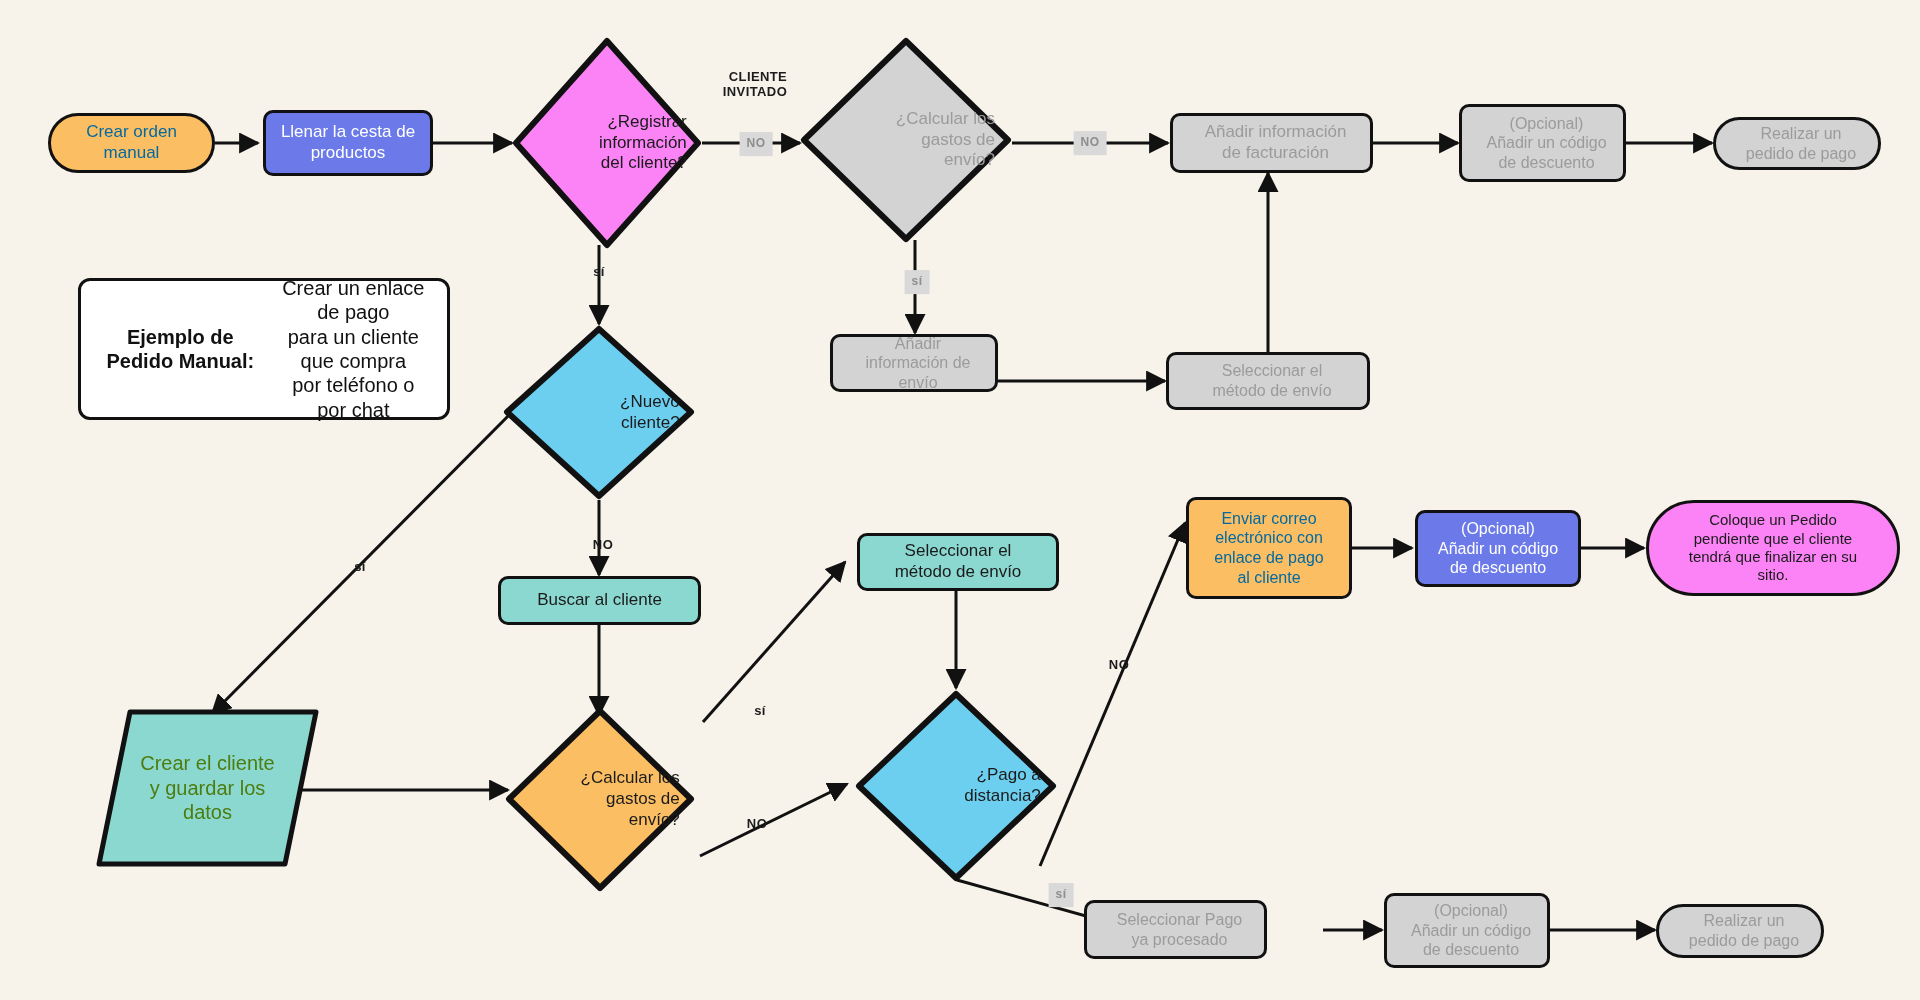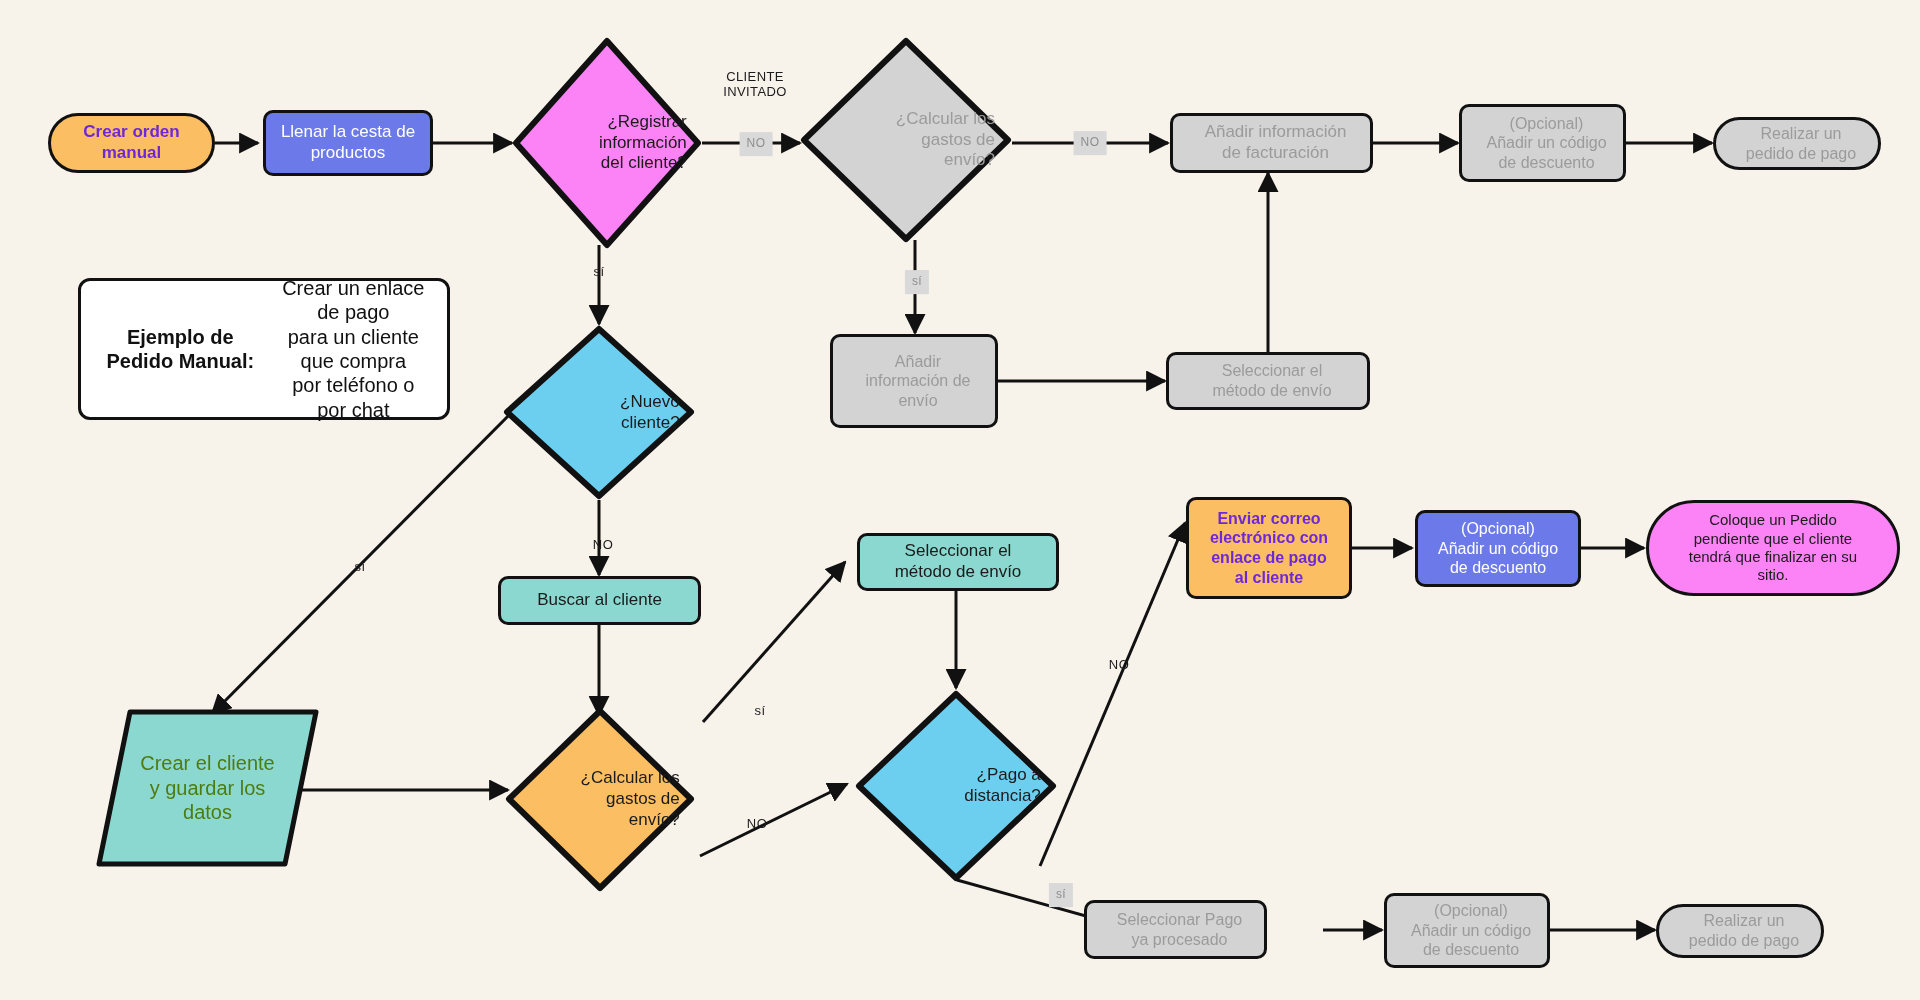--- a/index.html
+++ b/index.html
@@ -63,36 +63,36 @@
     position: absolute;
     left: 0; top: 0; right: 0; bottom: 0;
   }
   .parallel-txt {
     position: relative;
     z-index: 2;
     width: 70%;
   }
 
   
-  .c-orange { background: #fbbe63; color: #6d28d9; font-weight: bold; }
+  .c-orange { background: #fbbe63; color: #0369a1; }
   .c-blue   { background: #6b7ae8; color: #ffffff; }
   .c-pink   { background: #fb83f5; color: #1b1b1b; justify-content: center; }
   .c-teal   { background: #8bd8d0; color: #1b1b1b; }
   .c-grey   { background: #d3d3d3; color: #9b9b9b; padding-left: 8px; }
   .c-white  { background: #ffffff; color: #111111; }
 
   
   .elabel {
     position: absolute;
     font-size: 13px;
-    font-weight: normal;
+    font-weight: bold;
     color: #1b1b1b;
     letter-spacing: .4px;
     white-space: pre-line;
-    text-align: center;
+    text-align: right;
     line-height: 1.15;
     transform: translate(-50%, -50%);
   }
   .elabel.boxed {
     background: #d9d9d9;
     color: #8e8e8e;
     padding: 5px 7px;
     font-size: 12px;
   }
 
@@ -197,21 +197,21 @@
     <span class="lbl">(Opcional)
 Añadir un código
 de descuento</span>
   </div>
 
   <div class="node shape-stadium c-grey" style="left:1713px; top:117px; width:168px; height:53px; font-size:16px;">
     <span class="lbl">Realizar un
 pedido de pago</span>
   </div>
 
-  <div class="node shape-rounded c-grey" style="left:830px; top:334px; width:168px; height:94px; font-size:16px;">
+  <div class="node shape-rounded c-grey" style="left:830px; top:334px; width:168px; height:58px; font-size:16px;">
     <span class="lbl">Añadir
 información de
 envío</span>
   </div>
 
   <div class="node shape-rounded c-grey" style="left:1166px; top:352px; width:204px; height:58px; font-size:16px;">
     <span class="lbl">Seleccionar el
 método de envío</span>
   </div>
 

